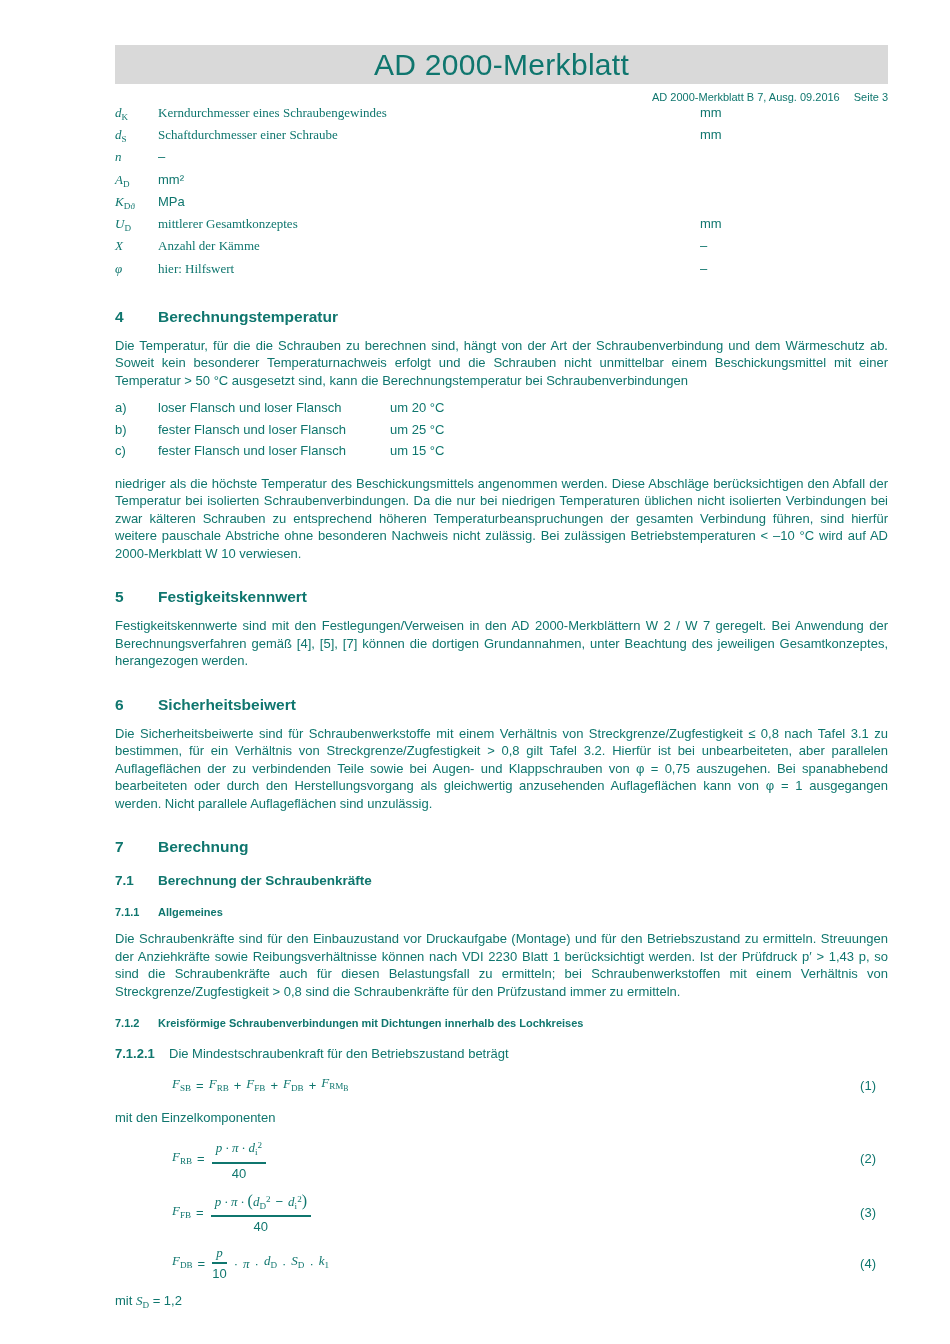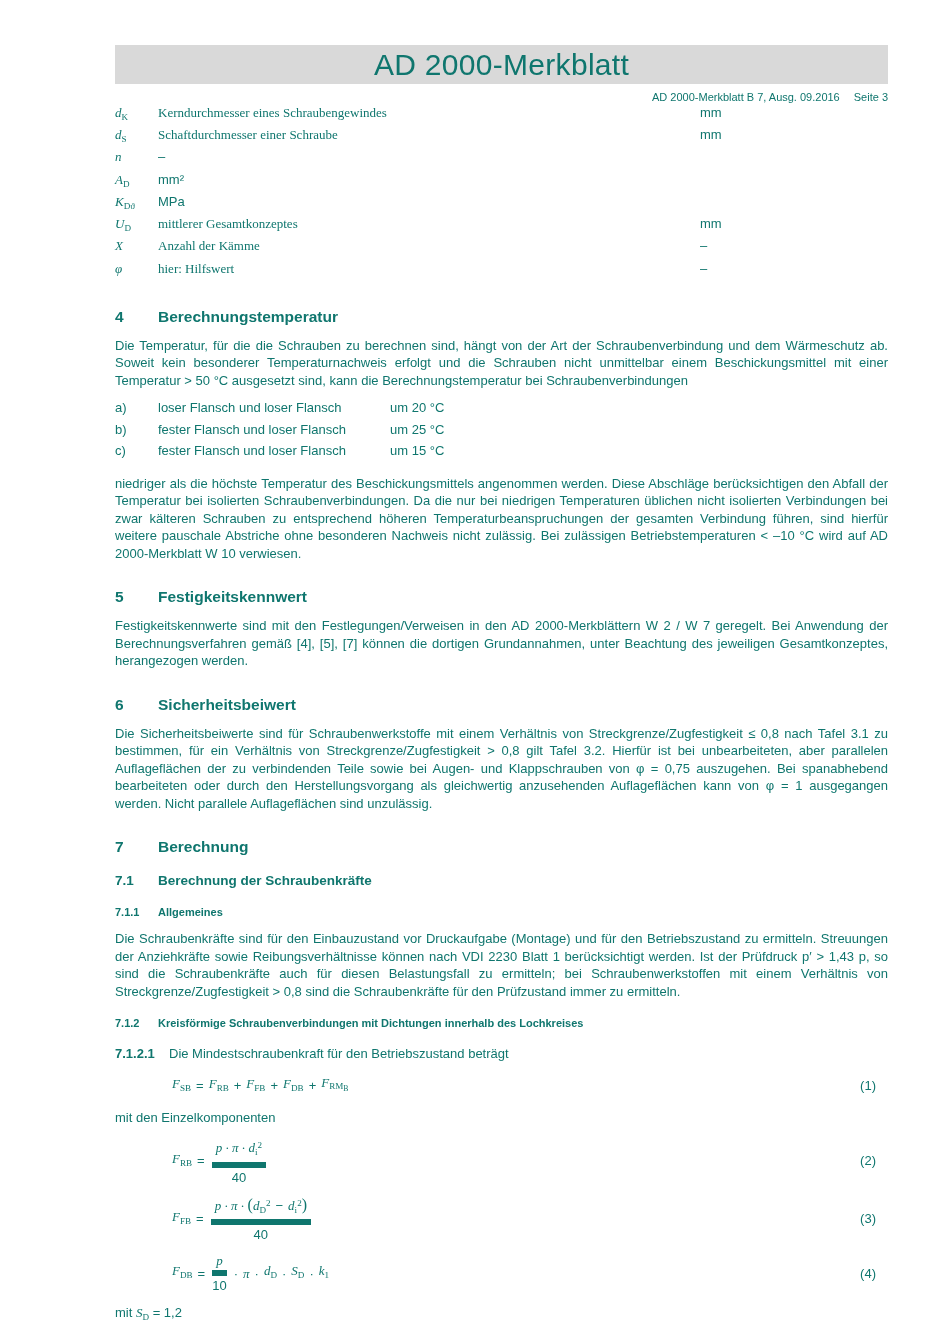--- a/index.html
+++ b/index.html
@@ -43,21 +43,21 @@
   .abc-row { display:flex; min-height:21.5px; align-items:baseline; }
   .abc-label { width:43px; }
   .abc-text { width:232px; }
 
   .formula-row { display:flex; align-items:center; margin:11px 12px; min-height:20px;justify-content:center; }
   .f-body { padding-left:45px; display:flex; align-items:center; }
   .f-num { margin-left:auto; text-align:right; }
   .term { white-space:nowrap; }
   .op { padding:0 5px; }
   .frac { display:inline-block; text-align:center; vertical-align:middle; margin:0 2px; line-height:15px; }
-  .fr-top { display:block; padding:0 4px 2px; border-bottom:6px solid #0f766e; }
+  .fr-top { display:block; padding:0 4px 2px; border-bottom:2px solid #0f766e; }
   .fr-bot { display:block; padding-top:2px; }
   .big-paren { font-family:"Liberation Serif","DejaVu Serif",serif; font-size:16px; font-style:normal; }
 
   .mit-line { margin-top:10px; }
 </style>
 </head>
 <body>
 
 <div class="page">
 

